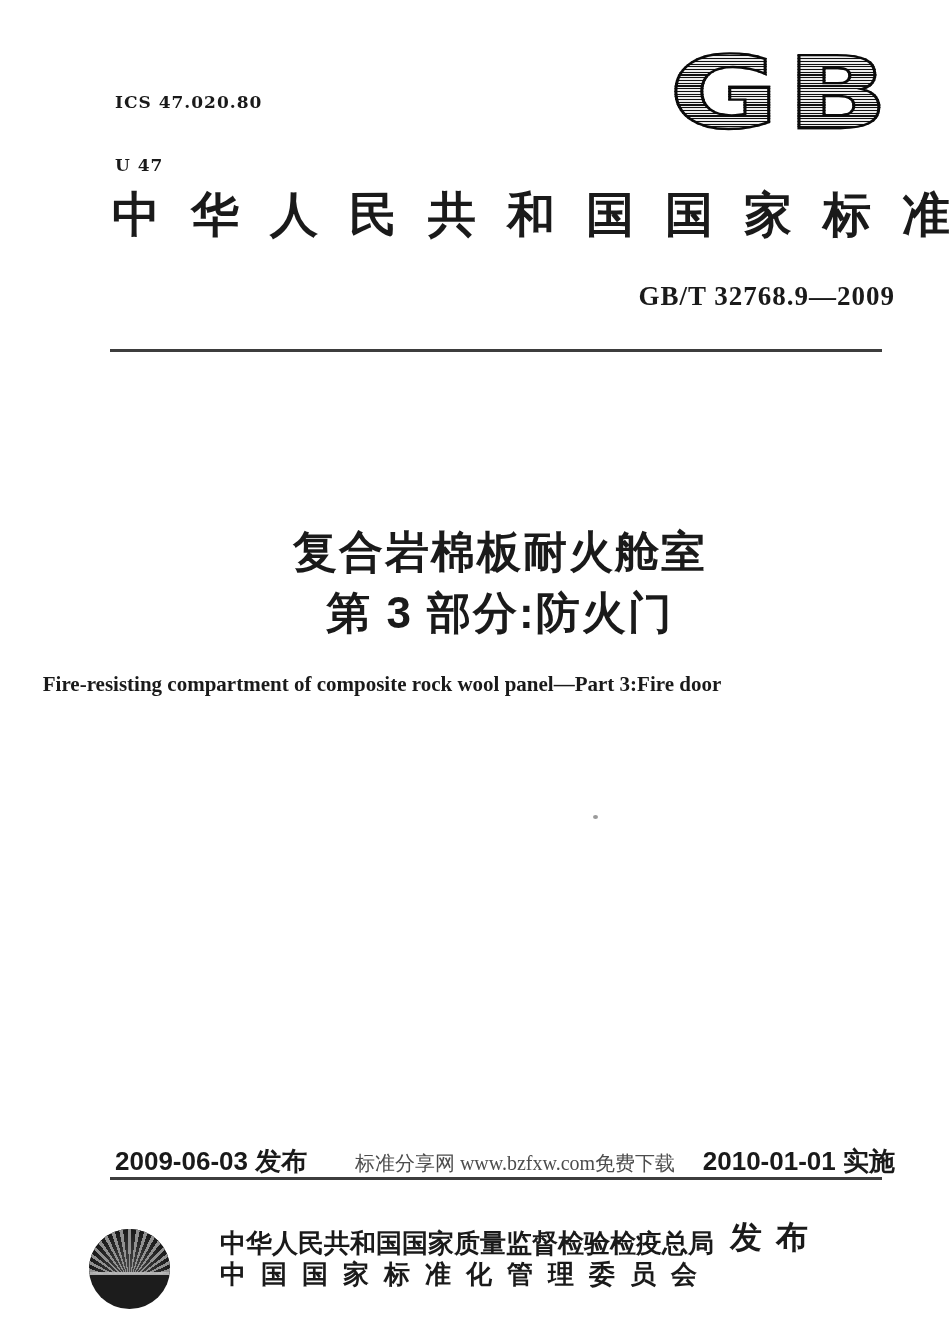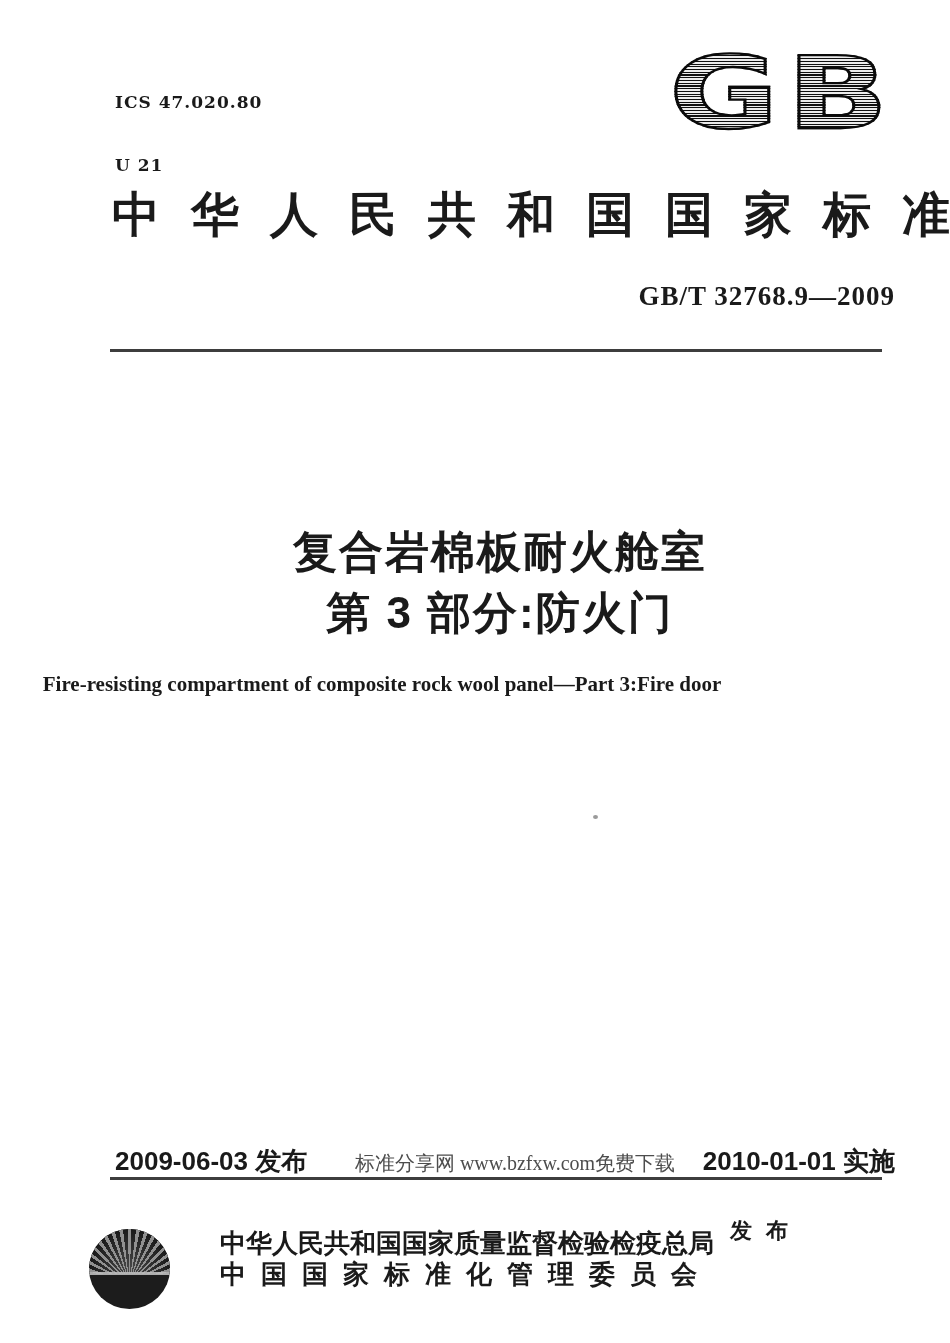--- a/index.html
+++ b/index.html
@@ -101,21 +101,21 @@
     position:absolute; left:220px; top:1228px;
     font-family:"Liberation Sans", sans-serif;
     font-weight:bold; font-size:26px; line-height:31px;
     white-space:nowrap;
   }
   .publisher-line2 { letter-spacing:15px; }
 
   .release-label {
     position:absolute; left:730px; top:1216px;
     font-family:"Liberation Sans", sans-serif;
-    font-weight:bold; font-size:22px; letter-spacing:14px;
+    font-weight:bold; font-size:32px; letter-spacing:14px;
     white-space:nowrap;
   }
 
   
   .seal {
     position:absolute; left:89px; top:1229px;
     width:81px; height:80px; border-radius:50%;
     background:#1c1c1c; overflow:hidden;
   }
   .seal::before {
@@ -129,21 +129,21 @@
     background:#bdbdbd; opacity:0.9;
   }
 </style>
 </head>
 <body>
 
 <div class="page">
 
   <div class="ics-block">
     <div>ICS 47.020.80</div>
-    <div>U 21</div>
+    <div>U 47</div>
   </div>
 
   <div class="gb-logo">GB</div>
 
   <div class="heading">中华人民共和国国家标准</div>
 
   <div class="std-number">GB/T 32768.9—2009</div>
 
   <div class="rule rule-top"></div>
 

